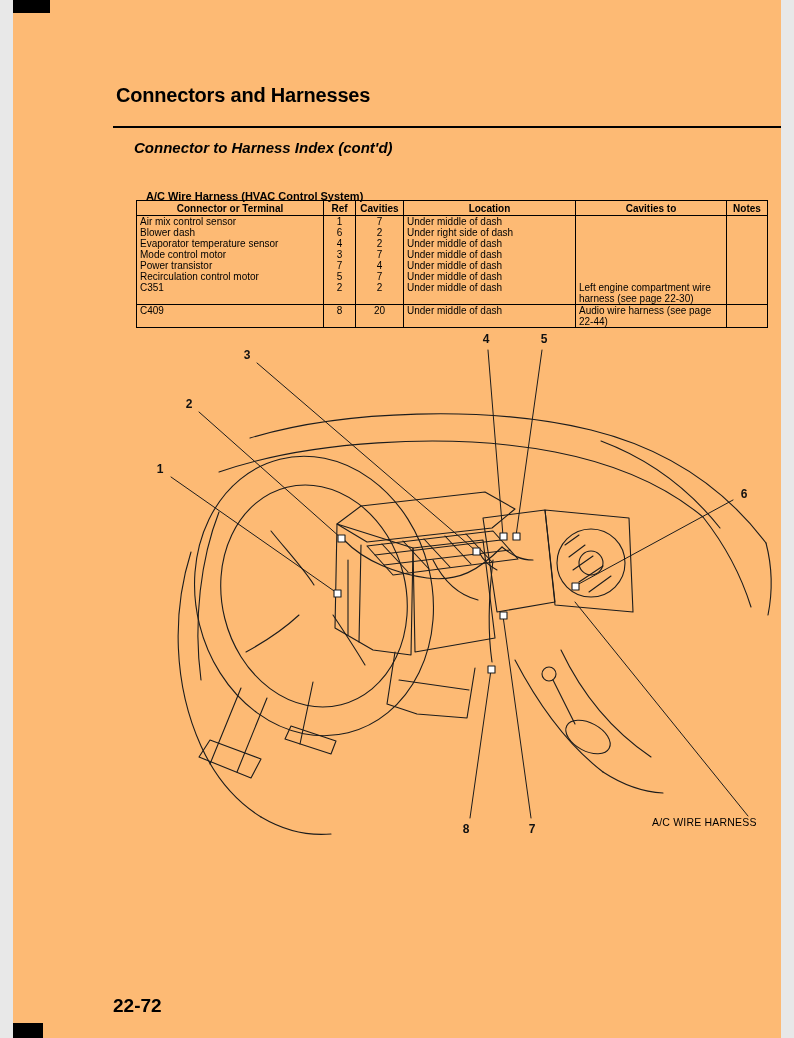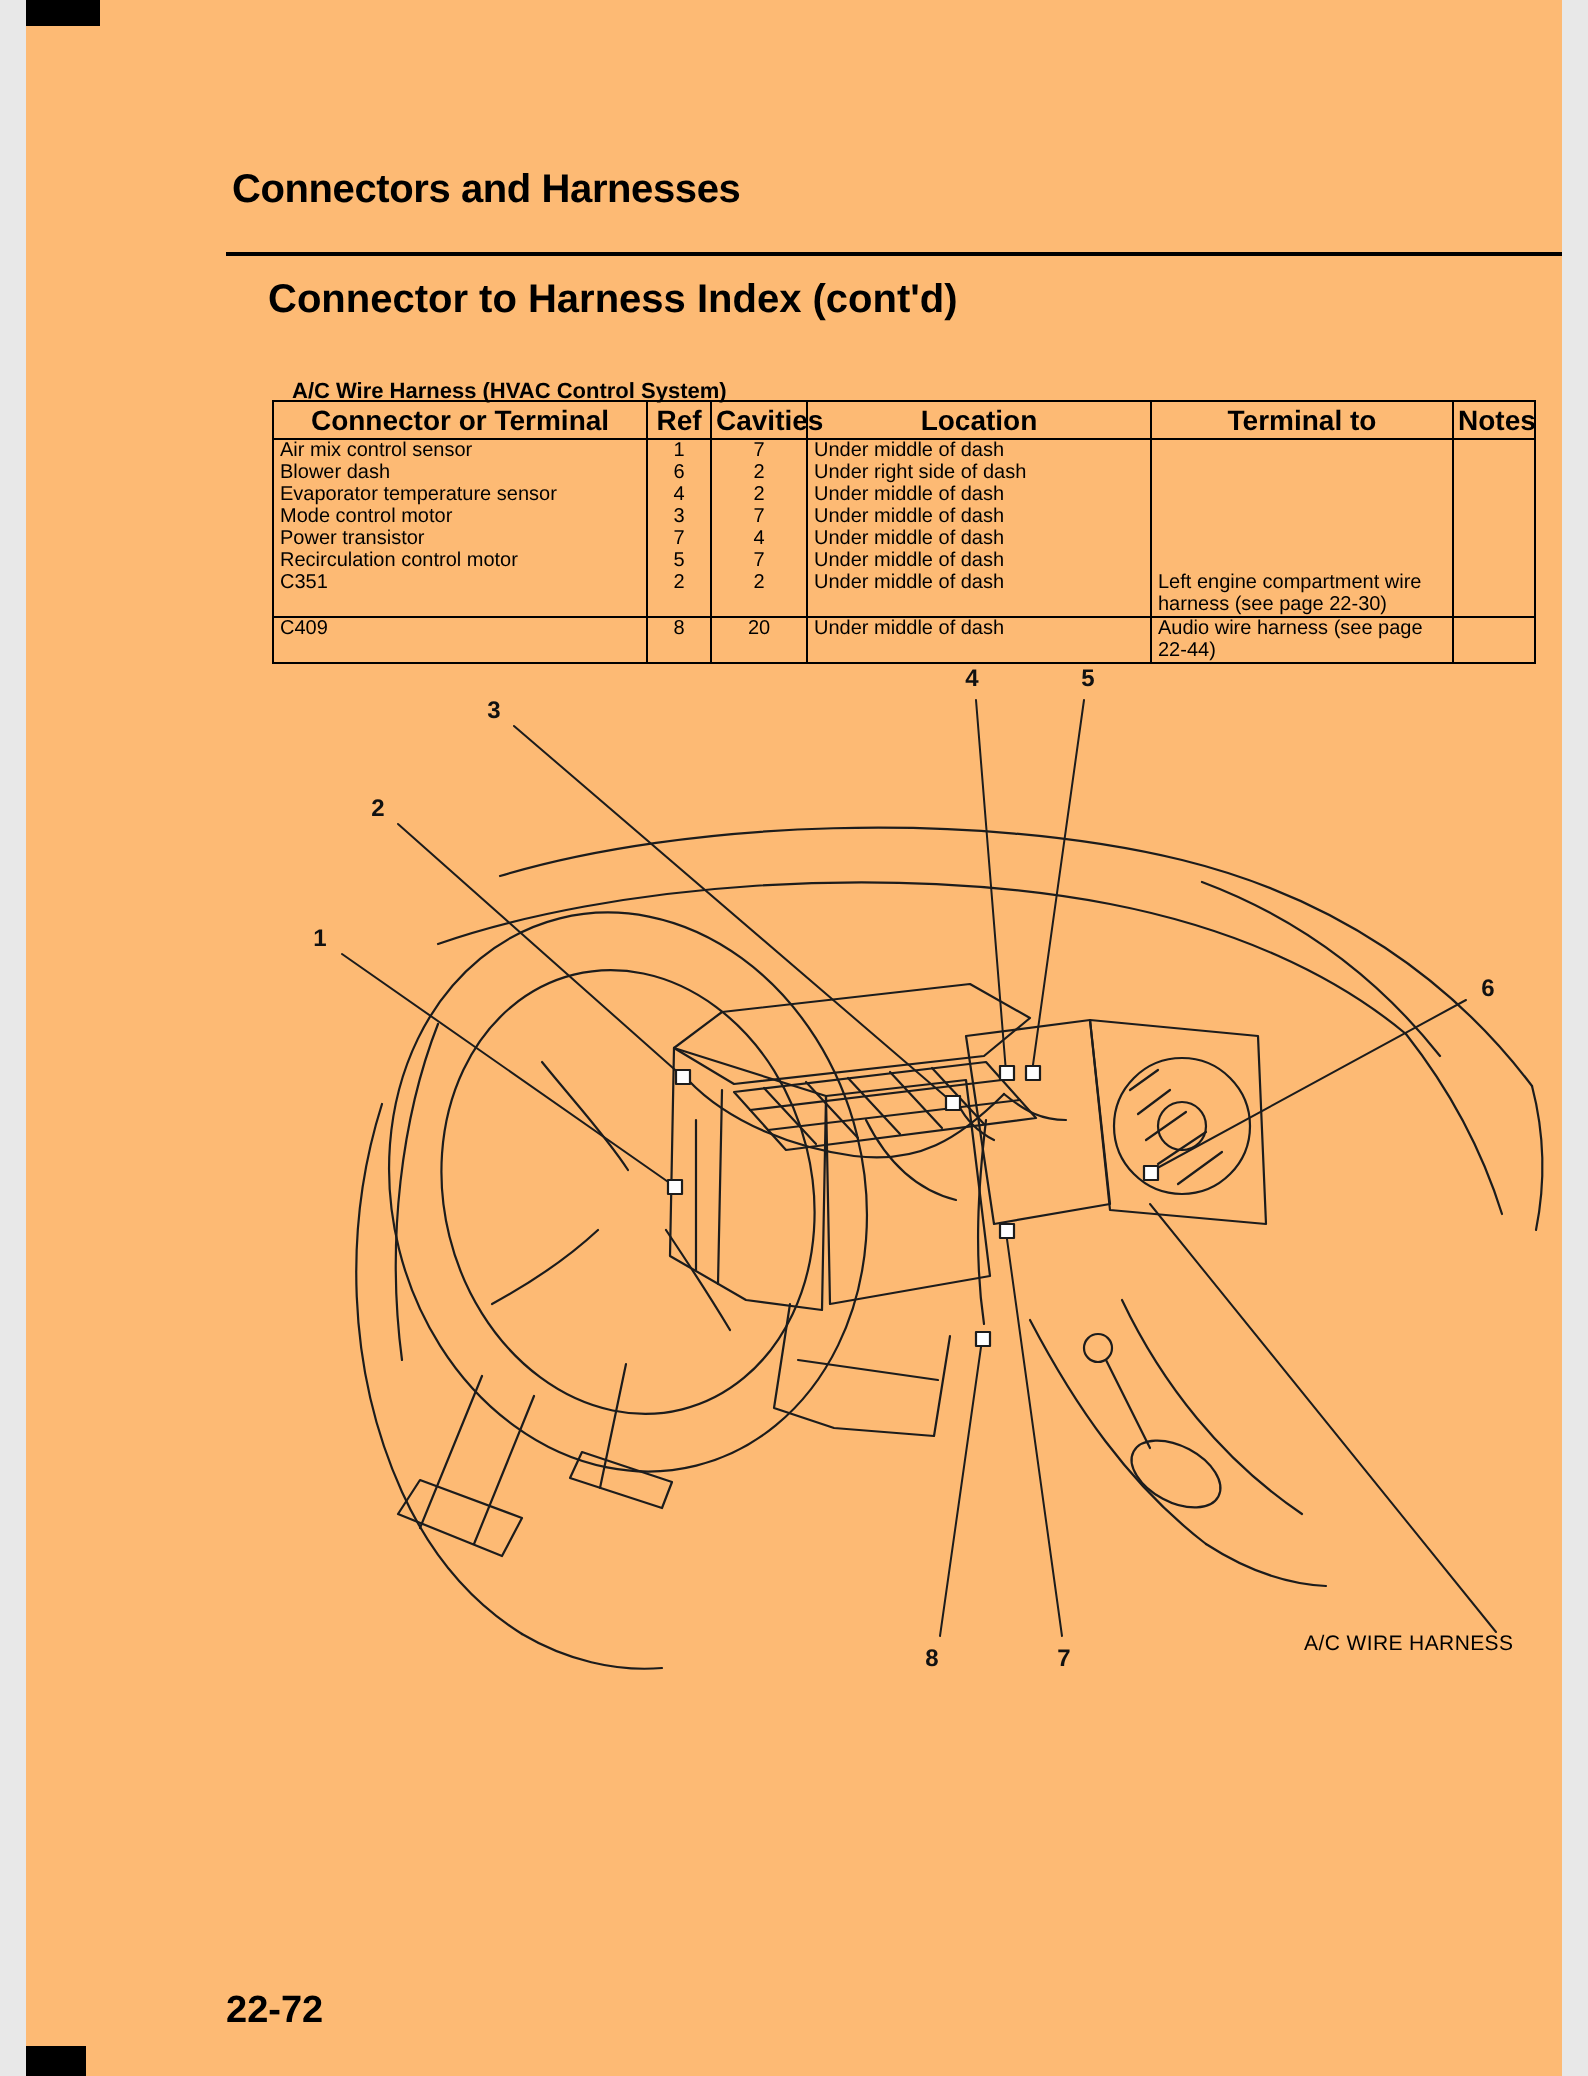--- a/index.html
+++ b/index.html
@@ -12,35 +12,35 @@
   .corner-mark.tl { left:0; top:0; width:37px; height:13px; }
   .corner-mark.bl { left:0; top:1023px; width:30px; height:15px; }
 
   .section-title {
     position:absolute; left:103px; top:84px; margin:0;
     font-size:20px; font-weight:700; letter-spacing:-0.2px;
   }
   .title-rule { position:absolute; left:100px; top:126px; width:672px; height:2px; background:#000; }
   .subsection-title {
     position:absolute; left:121px; top:139px; margin:0;
-    font-size:20px; font-weight:700;
+    font-size:15px; font-weight:700;font-style:italic;
   }
   .table-caption {
     position:absolute; left:121px; top:178px; margin:12px;
     font-size:11px; font-weight:700;
   }
 
   table.connector-table {
     position:absolute; left:123px; top:200px; width:631px;
     border-collapse:collapse; table-layout:fixed; font-size:10px;
     border:1.4px solid #000;
   }
   .connector-table th {
     border:1px solid #000; font-weight:700; text-align:center;
-    padding:1px 2px; height:12px; font-size:14px;
+    padding:1px 2px; height:12px; font-size:10px;
   }
   .connector-table td {
     border-left:1px solid #000; border-right:1px solid #000;
     padding:0 3px; vertical-align:top; line-height:11px; height:11px;
   }
   .connector-table td.c { text-align:center; }
   .connector-table tr.sep td { border-top:1px solid #000; }
 
   .diagram-layer { position:absolute; left:0; top:0; width:794px; height:1038px; }
   .art { position:absolute; left:0; top:0; width:794px; height:1038px; }
@@ -79,21 +79,21 @@
       <col style="width:172px">
         <col style="width:151px">
         <col style="width:41px">
     </colgroup>
     <thead>
       <tr>
         <th>Connector or Terminal</th>
         <th>Ref</th>
         <th>Cavities</th>
         <th>Location</th>
-        <th>Terminal to</th>
+        <th>Cavities to</th>
         <th>Notes</th>
       </tr>
     </thead>
     <tbody>
       <tr>
         <td>Air mix control sensor</td>
         <td class="c">1</td>
         <td class="c">7</td>
         <td>Under middle of dash</td>
         <td></td>

